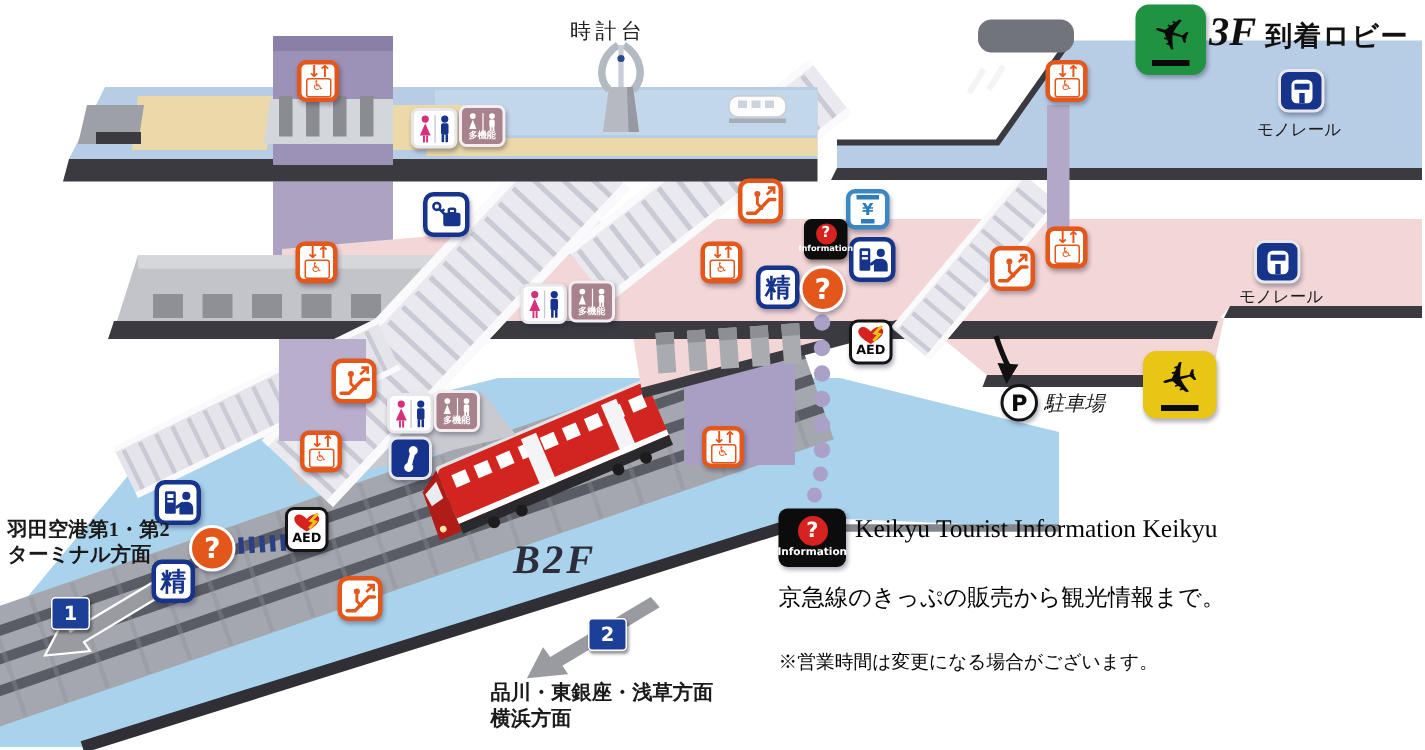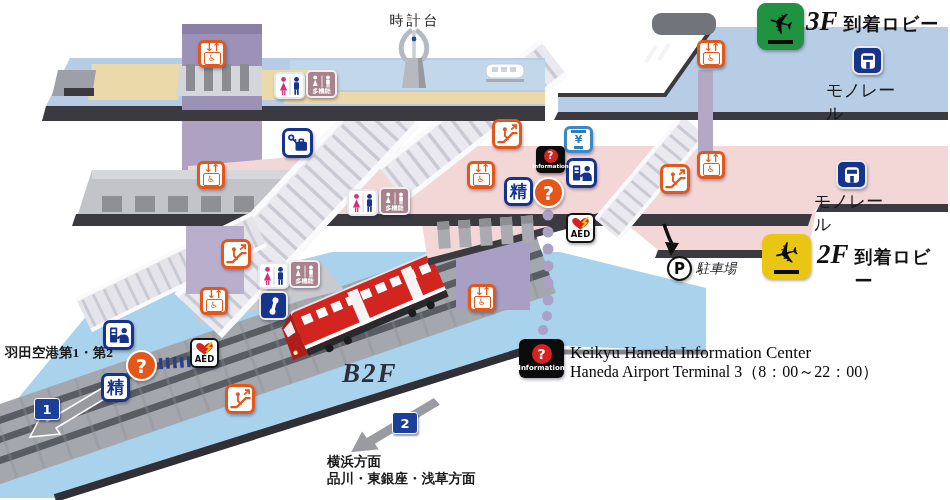--- a/index.html
+++ b/index.html
@@ -56,24 +56,24 @@
          font-family:"DejaVu Sans",sans-serif;font-weight:bold;font-size:15px;color:#0a0a0a;}
   .badge{position:absolute;width:24px;height:20px;background:#1c3f97;border:1.5px solid #fff;
          border-radius:3px;color:#fff;font-family:"DejaVu Sans",sans-serif;font-weight:bold;
          font-size:13px;display:flex;align-items:center;justify-content:center;
          box-shadow:1px 2px 2px rgba(0,0,0,.4);}
   
   .txt{position:absolute;color:#111;}
   .floor-big{display:flex;align-items:baseline;gap:6px;}
   .floor-num{font-style:italic;font-size:27px;line-height:27px;font-weight:bold;}
   .floor-name{font-size:18px;font-weight:bold;letter-spacing:1px;}
-  .mono-lab{width:80px;text-align:left;font-size:17px;color:#1a1a1a;font-family:Liberation Mono, monospace;}
+  .mono-lab{width:80px;text-align:center;font-size:11px;color:#1a1a1a;font-family:Liberation Mono, monospace;}
   .jp-dir{font-size:13.5px;font-weight:bold;line-height:17px;color:#1a1a1a;}
   .b2f-lab{font-style:italic;font-size:27px;letter-spacing:2px;color:#2e2e3a;font-weight:bold;}
-  .clock-lab{width:70px;text-align:center;font-size:14px;letter-spacing:3px;color:#222;}
+  .clock-lab{width:70px;font-size:14px;letter-spacing:3px;color:#222;}
   .lg-title{font-size:17px;line-height:19px;color:#050505;}
   .lg-hours{font-size:16px;line-height:18px;color:#050505;}
   .lg-desc{font-size:15.5px;line-height:20px;color:#050505;}
   .lg-note{font-size:12.5px;color:#050505;}
   .park-lab{font-size:13.5px;color:#1a1a1a;font-style:italic;}
 </style>
 </head>
 <body>
 
 <div id="stage">
@@ -483,47 +483,45 @@
     <span class="plane-bar"></span>
     </div>
   <div class="txt floor-big" style="left:806px;top:8px">
     <span class="floor-num">3F</span>
     <span class="floor-name">到着ロビー</span>
     </div>
   <div class="icn plane plane-y down">
     <span class="plane-glyph">✈</span>
     <span class="plane-bar"></span>
     </div>
-  <div class="txt floor-big" style="left:817px;top:241px">
-    <span class="floor-num">2F</span>
-    <span class="floor-name">到着ロビー</span>
-    </div>
 
   <div class="icn pcirc" style="left:667px;top:256px">
     <span>P</span>
     </div>
   <div class="txt park-lab" style="left:696px;top:260px">駐車場</div>
 
   <div class="txt clock-lab" style="left:380px;top:12px">時計台</div>
 
   <div class="txt b2f-lab" style="left:342px;top:358px">B2F</div>
 
   <div class="txt jp-dir" style="left:5px;top:344px;width:150px">
     <div>羽田空港第1・第2</div>
+    <div>ターミナル方面</div>
     </div>
   <div class="badge" style="left:34px;top:398px">
     <span>1</span>
     </div>
   <div class="badge" style="left:392px;top:412px">
     <span>2</span>
     </div>
   <div class="txt jp-dir" style="left:327px;top:453px;width:220px">
+    <div>品川・東銀座・浅草方面</div>
     <div>横浜方面</div>
-    <div>品川・東銀座・浅草方面</div>
     </div>
 
   <div class="icn infoL" style="left:519px;top:339px">
     <span class="qdot">?</span>
     <span class="ilab">Information</span>
     </div>
-  <div class="txt lg-title" style="left:570px;top:343px">Keikyu Haneda Information Center</div>
-  <div class="txt lg-hours" style="left:570px;top:363px">Haneda Airport Terminal 3（8：00～22：00）</div>
+  <div class="txt lg-title" style="left:570px;top:343px">Keikyu Tourist Information Keikyu</div>
+  <div class="txt lg-desc" style="left:519px;top:389px">京急線のきっぷの販売から観光情報まで。</div>
+  <div class="txt lg-note" style="left:519px;top:433px">※営業時間は変更になる場合がございます。</div>
 </div>
 
 </body></html>

